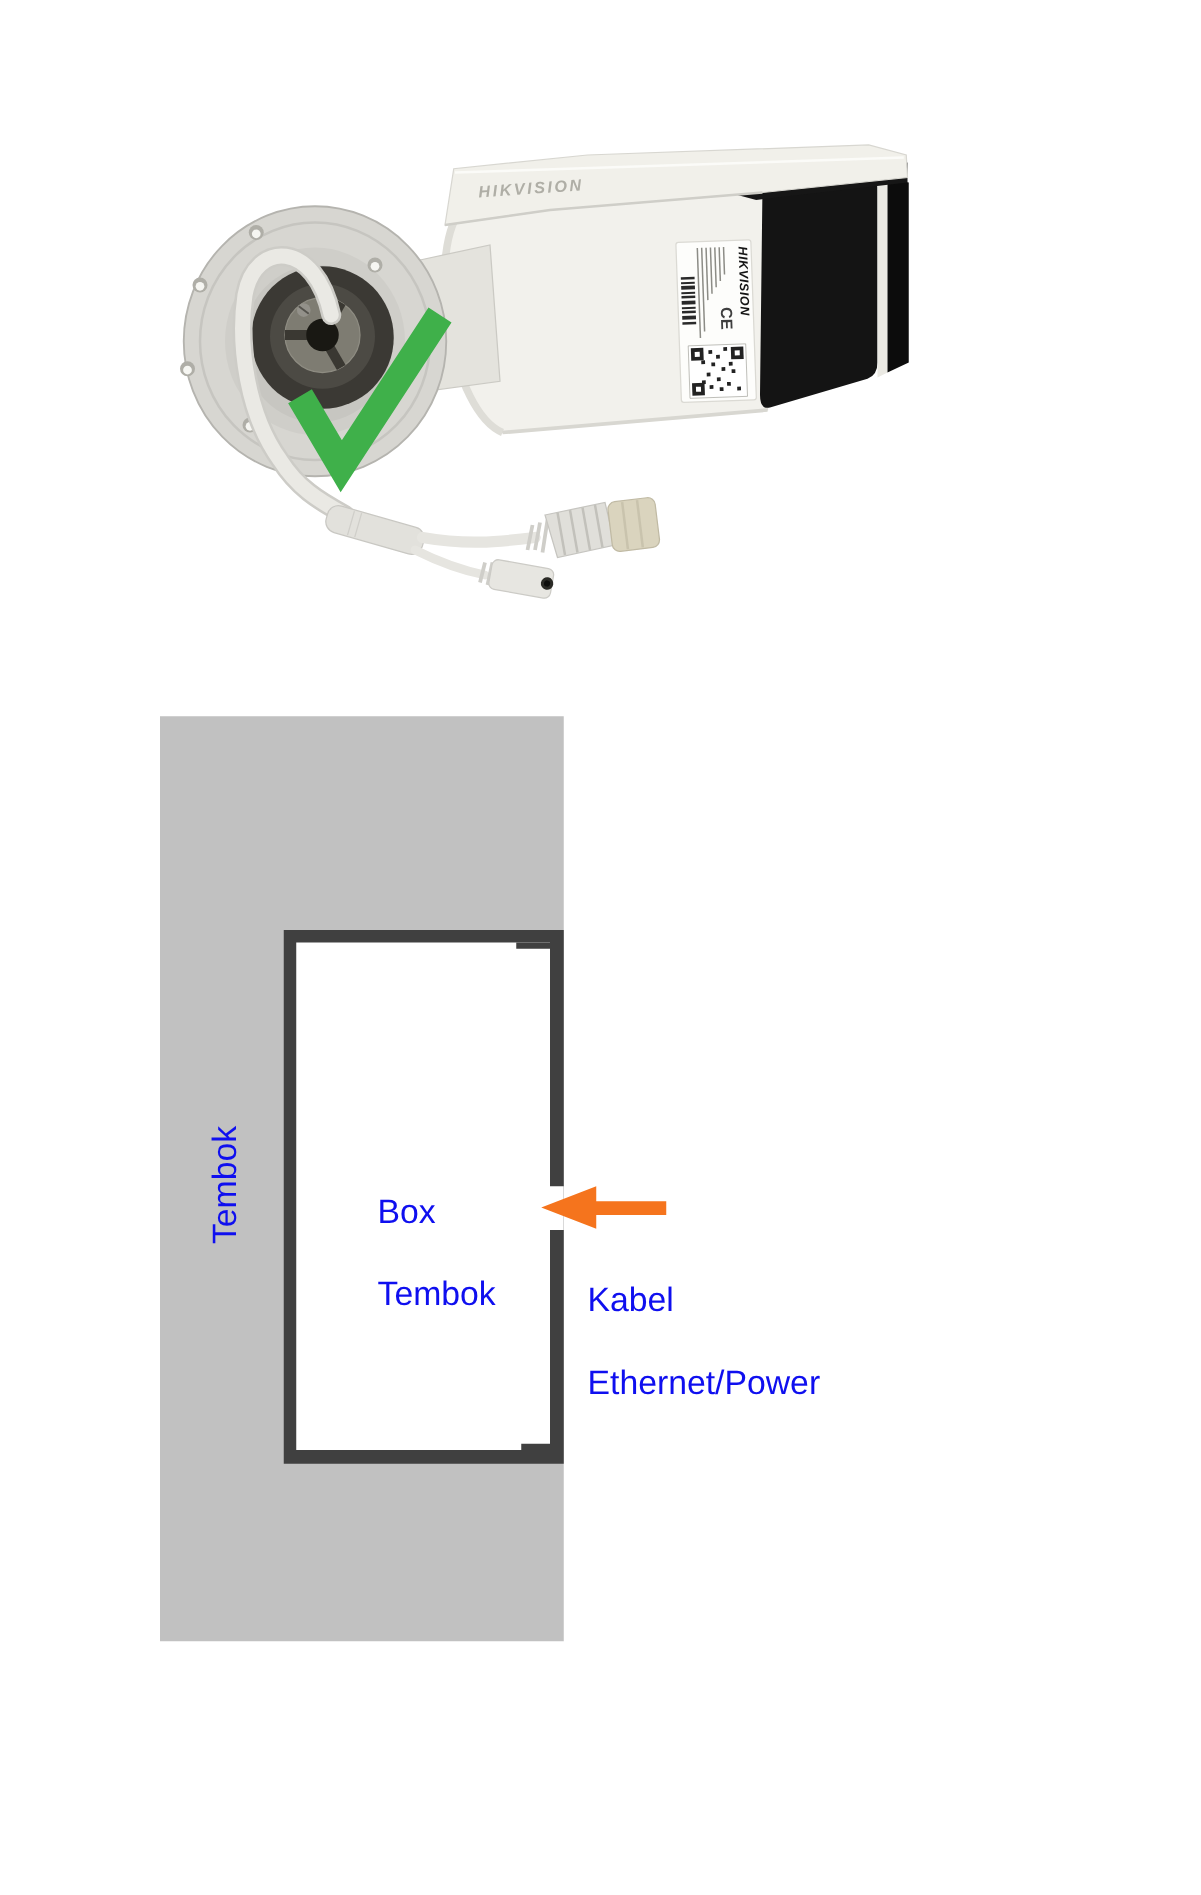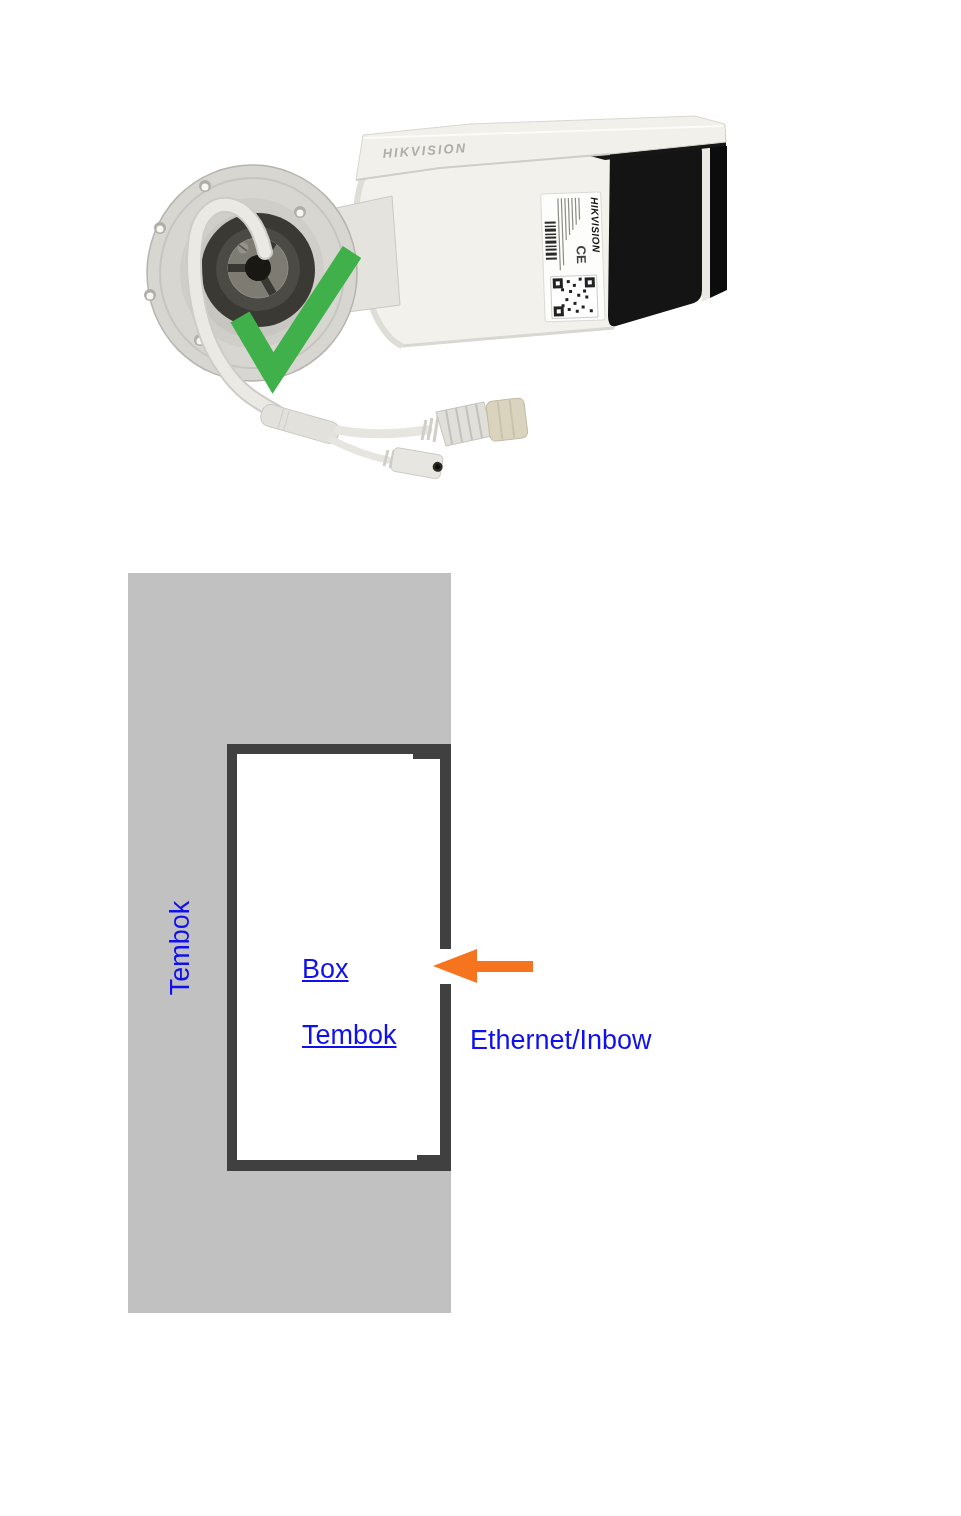--- a/index.html
+++ b/index.html
@@ -30,21 +30,21 @@
   .blue-label{
     color:#0F0FEF;
     font-size:27px;line-height:33px;
     white-space:pre-line;
   }
   .wall-label{
     left:180px;top:948px;
     transform:translate(-50%,-50%) rotate(-90deg);
     white-space:nowrap;
   }
-  .box-label{left:302px;top:920px;text-decoration:underline;}
+  .box-label{left:302px;top:920px;}
   .cable-label{left:470px;top:991px;}
   .arrow-wrap{left:430px;top:945px;width:106px;height:44px;}
 </style>
 </head>
 <body>
 
 <div class="page">
 
   <svg class="abs" style="left:140px;top:100px;" width="600" height="390" viewBox="0 0 600 390">
 
@@ -238,16 +238,17 @@
   </svg>
 
   <div class="abs blue-label wall-label">Tembok</div>
 
   <div class="abs blue-label box-label">
     <div>Box</div>
     <div>Tembok</div>
   </div>
 
   <div class="abs blue-label cable-label">
-    <div>Ethernet/Inbow</div>
+    <div>Kabel</div>
+    <div>Ethernet/Power</div>
   </div>
 
 </div>
 
 </body></html>

